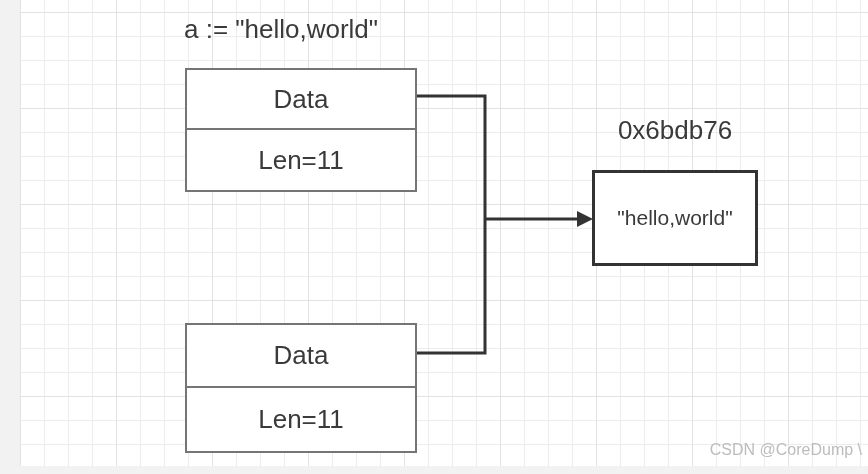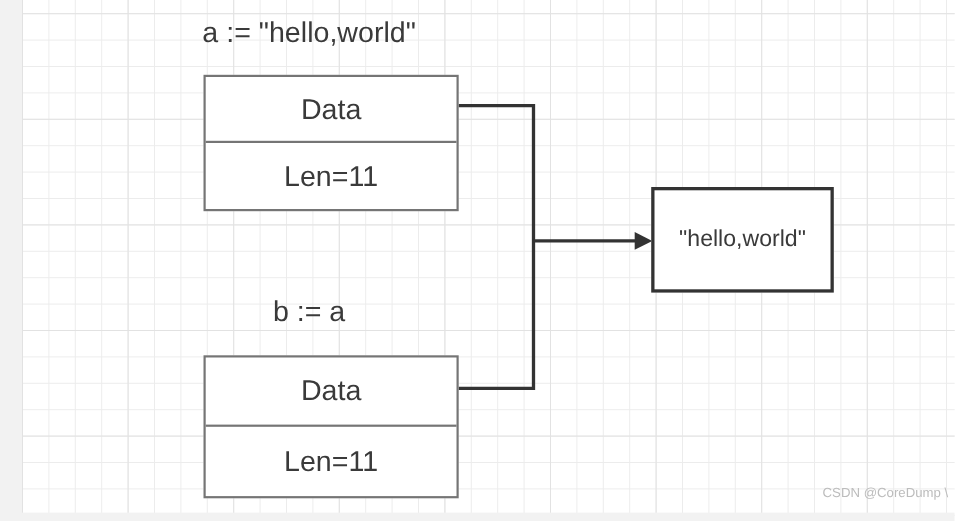--- a/index.html
+++ b/index.html
@@ -42,21 +42,21 @@
     position:absolute;left:592px;top:170px;width:166px;height:96px;
     background:#ffffff;border:3px solid #333333;box-sizing:border-box;
     display:flex;align-items:center;justify-content:center;
     font-size:21px;white-space:nowrap;
   }
 
   .connectors{position:absolute;left:0;top:0;pointer-events:none;}
 
   .watermark{
     position:absolute;right:6px;top:441px;
-    font-size:12px;color:#bcbcbc;white-space:nowrap;
+    font-size:16px;color:#bcbcbc;white-space:nowrap;
   }
 </style>
 </head>
 <body>
 
 <div class="canvas">
 
   <div class="margin-left"></div>
   <div class="margin-bottom"></div>
 
@@ -66,27 +66,27 @@
     <polygon points="577,211 593,219 577,227" fill="#333333"></polygon>
   </svg>
 
   <div class="label label-a">a := "hello,world"</div>
 
   <div class="strbox header-a">
     <div class="row">Data</div>
     <div class="row">Len=11</div>
   </div>
 
-  <div class="label label-b">b := a</div>
 
   <div class="strbox header-b">
     <div class="row">Data</div>
     <div class="row">Len=11</div>
   </div>
 
+  <div class="label label-addr">0x6bdb76</div>
 
   <div class="databox">
     <span>"hello,world"</span>
   </div>
 
   <div class="watermark">CSDN @CoreDump \</div>
 
 </div>
 
 </body></html>

